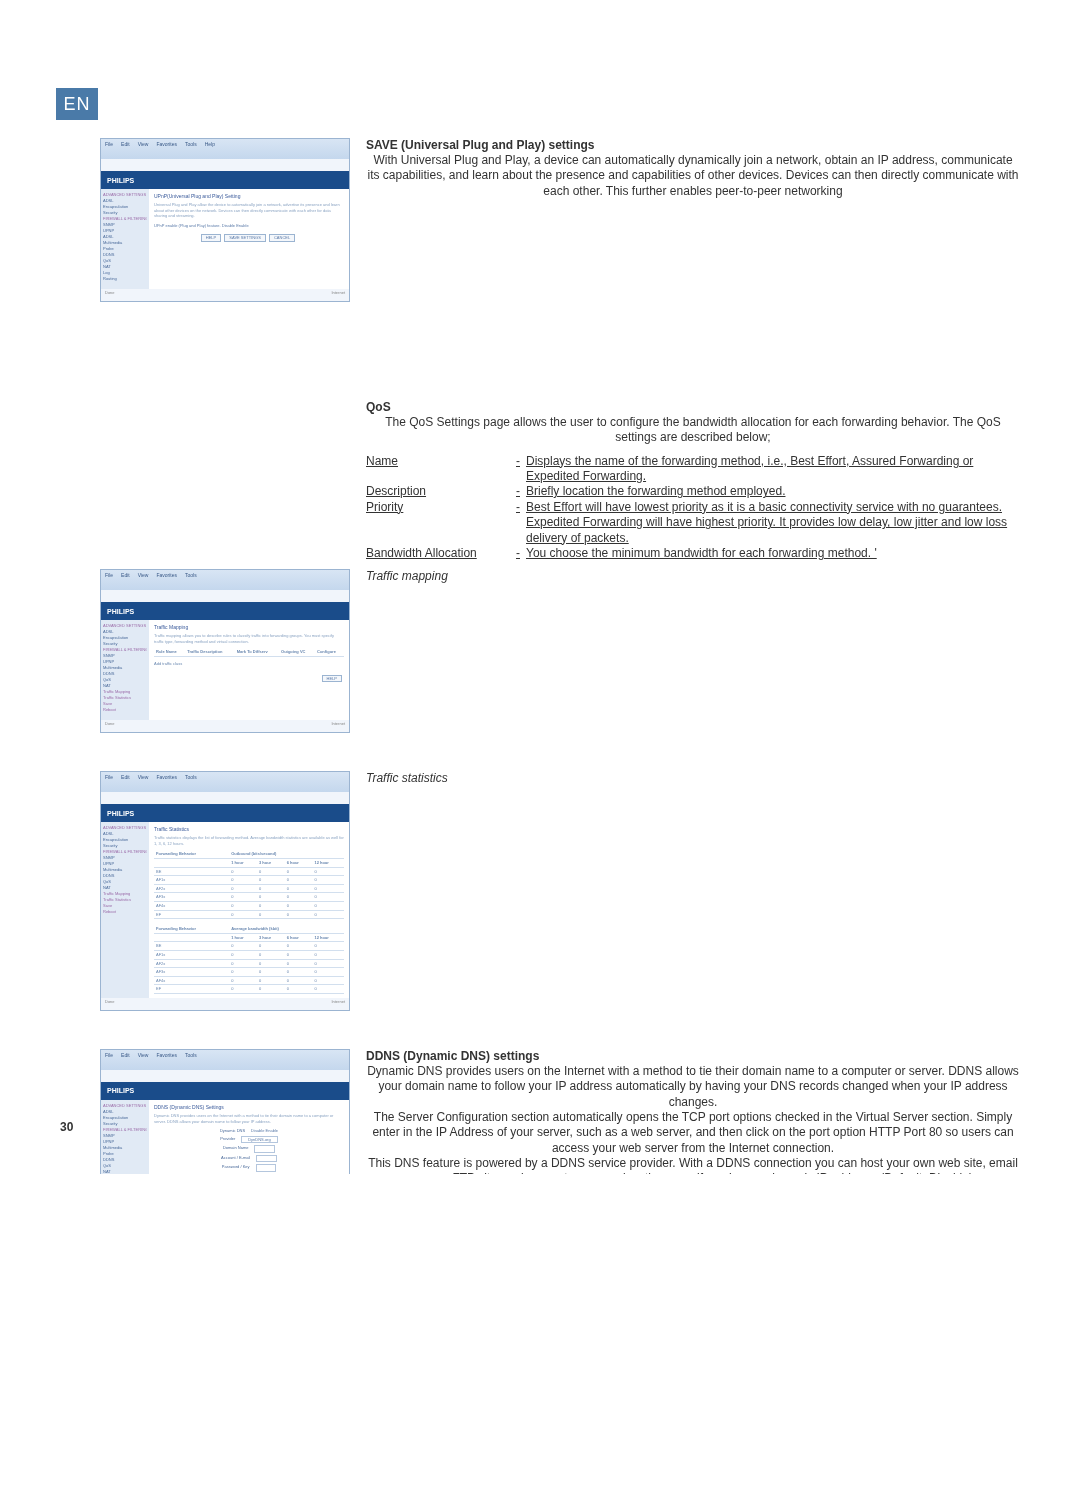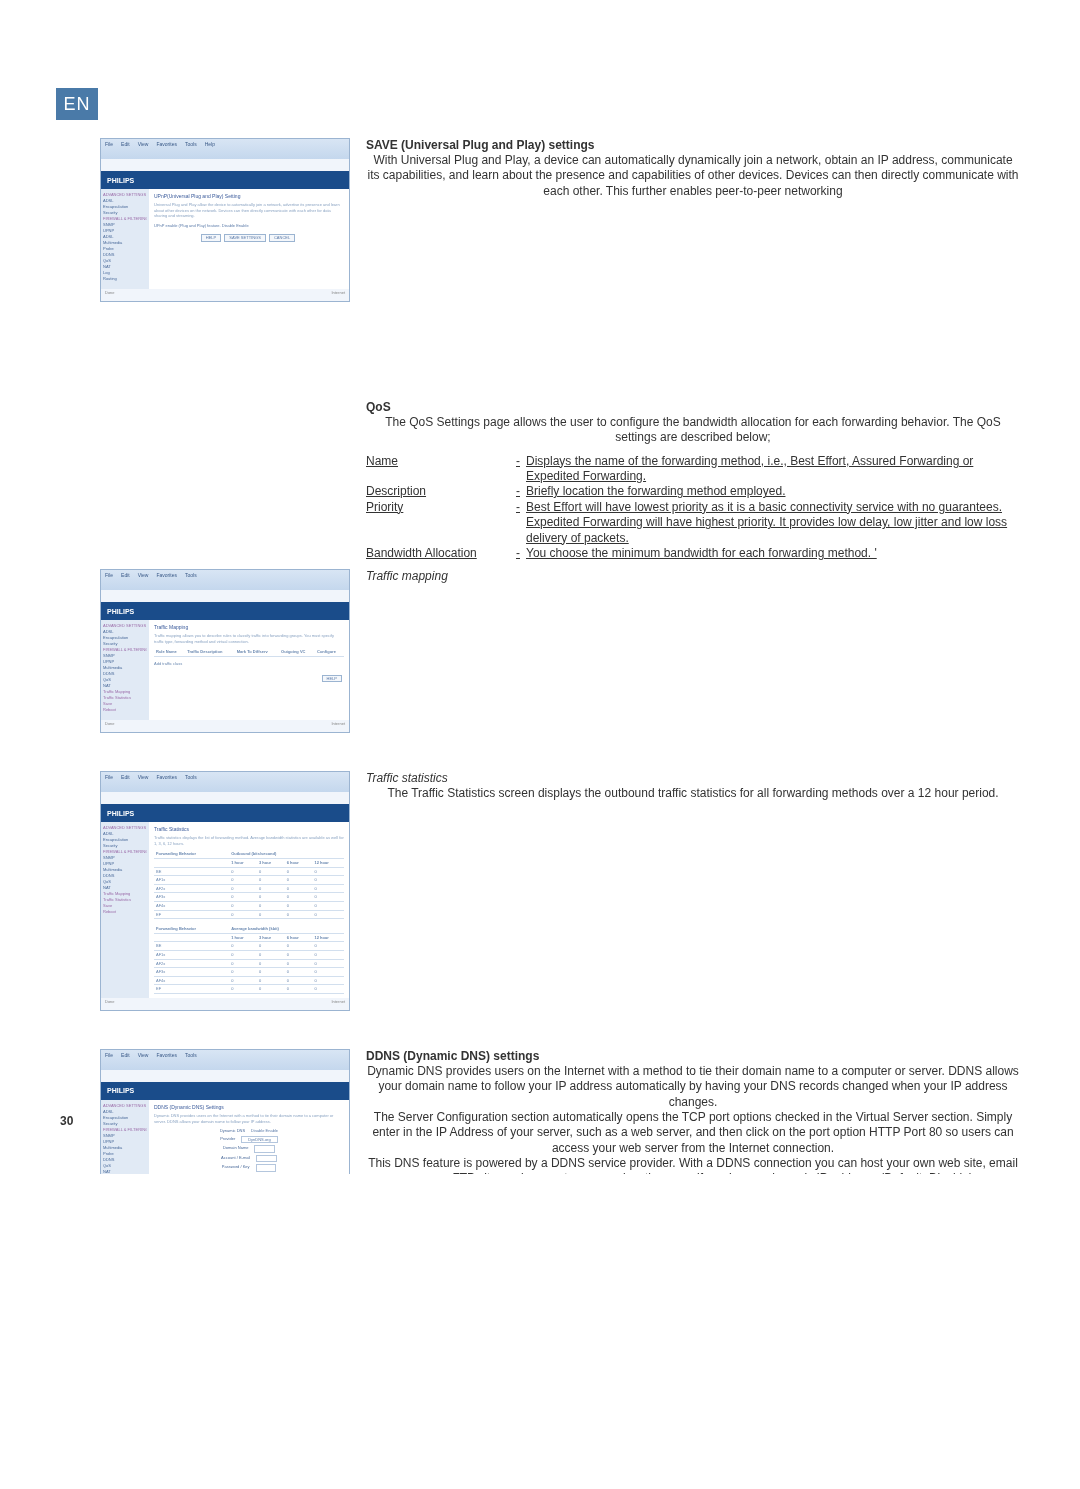--- a/index.html
+++ b/index.html
@@ -168,21 +168,21 @@
   }
   .def-row { display: flex; }
   .def-term { width: 150px; flex: 0 0 150px; }
   .def-desc { flex: 1; display: flex; }
   .def-desc .dash { width: 10px; flex: 0 0 10px; }
   .def-desc .body { flex: 1; }
 
   .page-num {
     position: absolute;
     left: 60px;
-    bottom: 46px;
+    bottom: 40px;
     font-weight: bold;
     font-size: 12px;
   }
   .pad-top { height: 200px; }
 </style>
 </head>
 <body>
 
 <div class="page">
 
@@ -501,21 +501,20 @@
             </div>
           </div>
           <div class="shot-foot">
             <span>Done</span>
             <span>Internet</span>
           </div>
         </div>
       </div>
       <div class="text-col">
         <div class="heading-italic">Traffic statistics</div>
-        <div class="para-text">The Traffic Statistics screen displays the outbound traffic statistics for all forwarding methods over a 12 hour period.</div>
       </div>
     </div>
 
     <div class="row">
       <div class="shot-col">
         <div class="shot">
           <div class="shot-top">
             <span>File</span>
             <span>Edit</span>
             <span>View</span>

